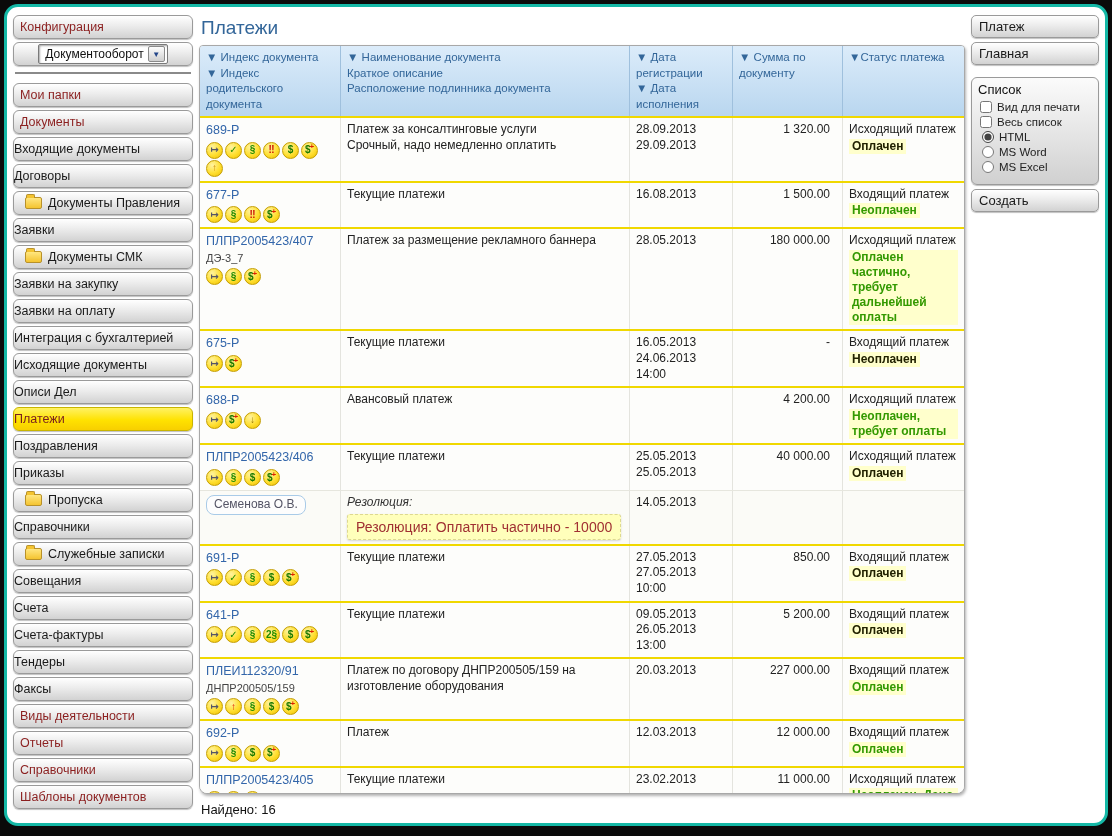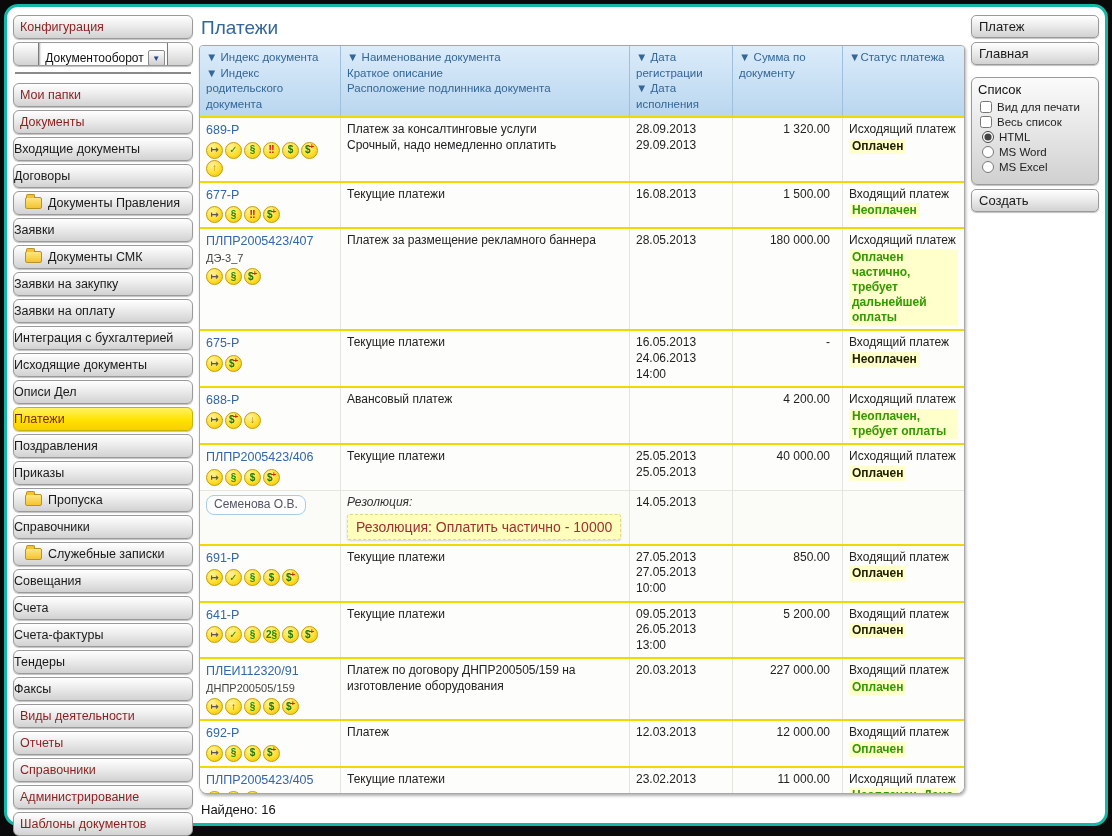--- a/index.html
+++ b/index.html
@@ -35,21 +35,21 @@
     background:linear-gradient(#ffe680,#f4c430);border:1px solid #b8912a;border-radius:2px;
   }
   .folder-ic::before{
     content:"";position:absolute;top:-4px;left:0;width:7px;height:3px;
     background:#f4c430;border:1px solid #b8912a;border-bottom:none;border-radius:2px 2px 0 0;
   }
   .select-row{justify-content:center;}
   .select-box{
     display:inline-flex;align-items:center;border:1px solid #7a7a7a;
     background:#ffffff;box-shadow:inset 1px 1px 2px rgba(0,0,0,.35);
-    padding:9px 2px 1px 6px;font-size:12px;color:#111;border-radius:2px;
+    padding:1px 2px 1px 6px;font-size:12px;color:#111;border-radius:2px;
   }
   .dd-btn{
     display:inline-flex;align-items:center;justify-content:center;
     width:15px;height:14px;margin-left:4px;border:1px solid #8a8a8a;border-radius:2px;
     background:linear-gradient(#fdfdfd,#cfcfcf);font-size:8px;color:#224488;
   }
   
   .main{flex:1 1 auto;min-width:0;display:flex;flex-direction:column;}
   .page-title{font-size:19px;color:#336699;margin:2px 0 6px 2px;font-weight:normal;}
   .doc-table{
@@ -216,23 +216,20 @@
         <div class="sb-btn cat">
           <span>Виды деятельности</span>
         </div>
         <div class="sb-btn cat">
           <span>Отчеты</span>
         </div>
         <div class="sb-btn cat">
           <span>Справочники</span>
         </div>
         <div class="sb-btn cat">
-          <span>Администрирование</span>
-        </div>
-        <div class="sb-btn cat">
           <span>Шаблоны документов</span>
         </div>
       </div>
   </aside>
 
   <main class="main">
     <h1 class="page-title">Платежи</h1>
     <div class="doc-table">
       <div class="tgrid thead" id="table-header">
           <div class="hcell">

